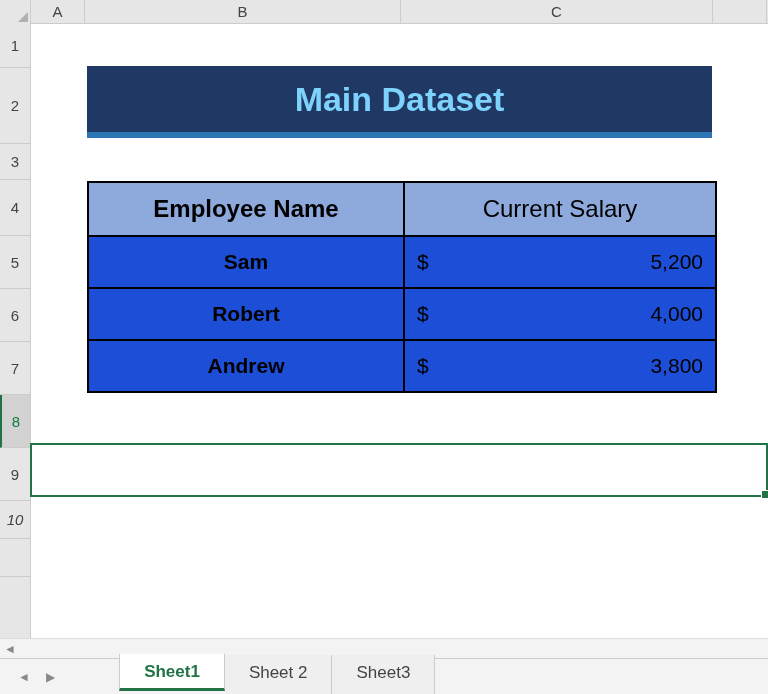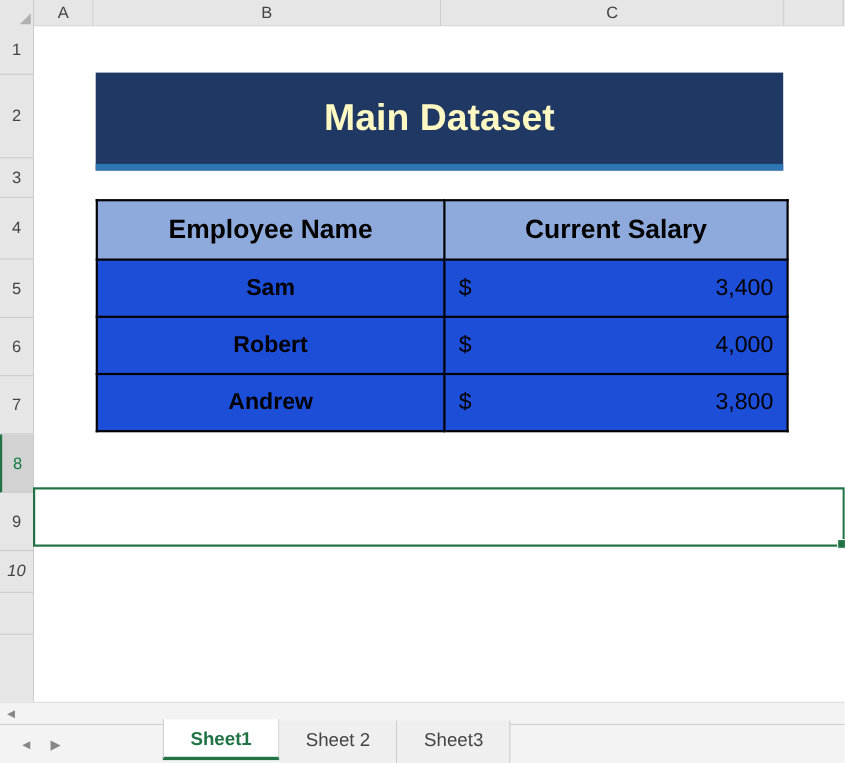--- a/index.html
+++ b/index.html
@@ -74,43 +74,43 @@
     position: relative;
     flex: 1;
     background: #fff;
   }
 
   .title-box {
     position: absolute;
     left: 56px;
     top: 42px;
     width: 625px;
-    height: 89px;
+    height: 72px;
     background: #203864;
     border-bottom: 6px solid #2e75b6;
-    color: #fef9c3;
+    color: #7dd3fc;
     font-size: 34px;
     font-weight: bold;
     display: flex;
     align-items: center;
     justify-content: center;
   }
 
   .data-table {
     position: absolute;
     left: 56px;
     top: 157px;
     border-collapse: collapse;
     border-radius: 24px;
   }
   .data-table th {
     background: #8ea9db;
     border: 2px solid #000;
     font-size: 24px;
-    font-weight: bold;
+    font-weight: normal;
     padding: 12px 0;
     color: #000;
   }
   .data-table td {
     background: #1d4ed8;
     border: 2px solid #000;
     font-size: 21px;
     height: 52px;
     padding: 0 12px;
   }
@@ -171,21 +171,21 @@
   .tab {
     padding: 0 24px;
     height: 44px;
     line-height: 36px;
     font-size: 17px;
     color: #444;
     border-right: 1px solid #ccc;
     background: #efefef;
     cursor: pointer;
   }
-  .tab.first { border-left: 1px solid #ccc; margin-left: 75px; }
+  .tab.first { border-left: 1px solid #ccc; margin-left: 46px; }
   .tab.active {
     background: #fff;
     color: #217346;
     font-weight: bold;
     border-bottom: 3px solid #217346;
     height: 37px;
     margin-top: -1px;
   }
   .scroll-h {
     position: absolute;
@@ -239,21 +239,21 @@
           <th class="col-name">Employee Name</th>
           <th class="col-sal">Current Salary</th>
         </tr>
       </thead>
       <tbody id="tbody">
           <tr>
             <td class="col-name">Sam</td>
             <td class="col-sal">
               <div class="sal-cell">
                 <span>$</span>
-                <span>3,400</span>
+                <span>5,200</span>
               </div>
             </td>
           </tr>
           <tr>
             <td class="col-name">Robert</td>
             <td class="col-sal">
               <div class="sal-cell">
                 <span>$</span>
                 <span>4,000</span>
               </div>

